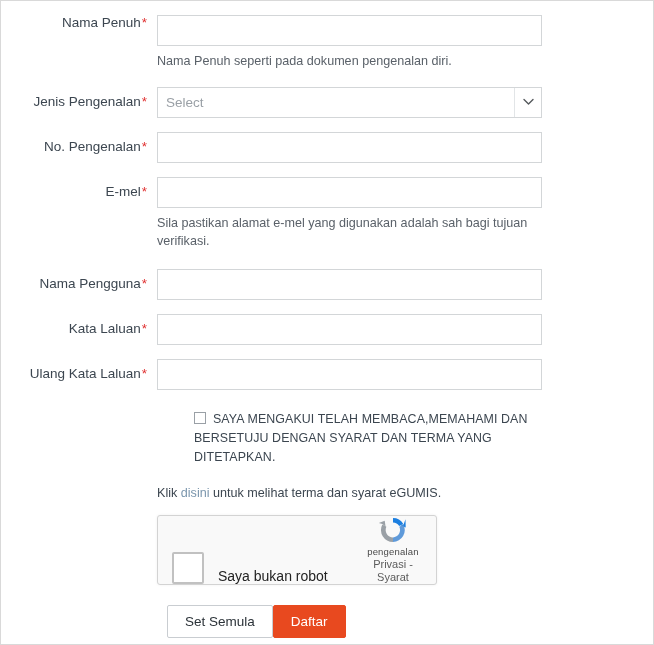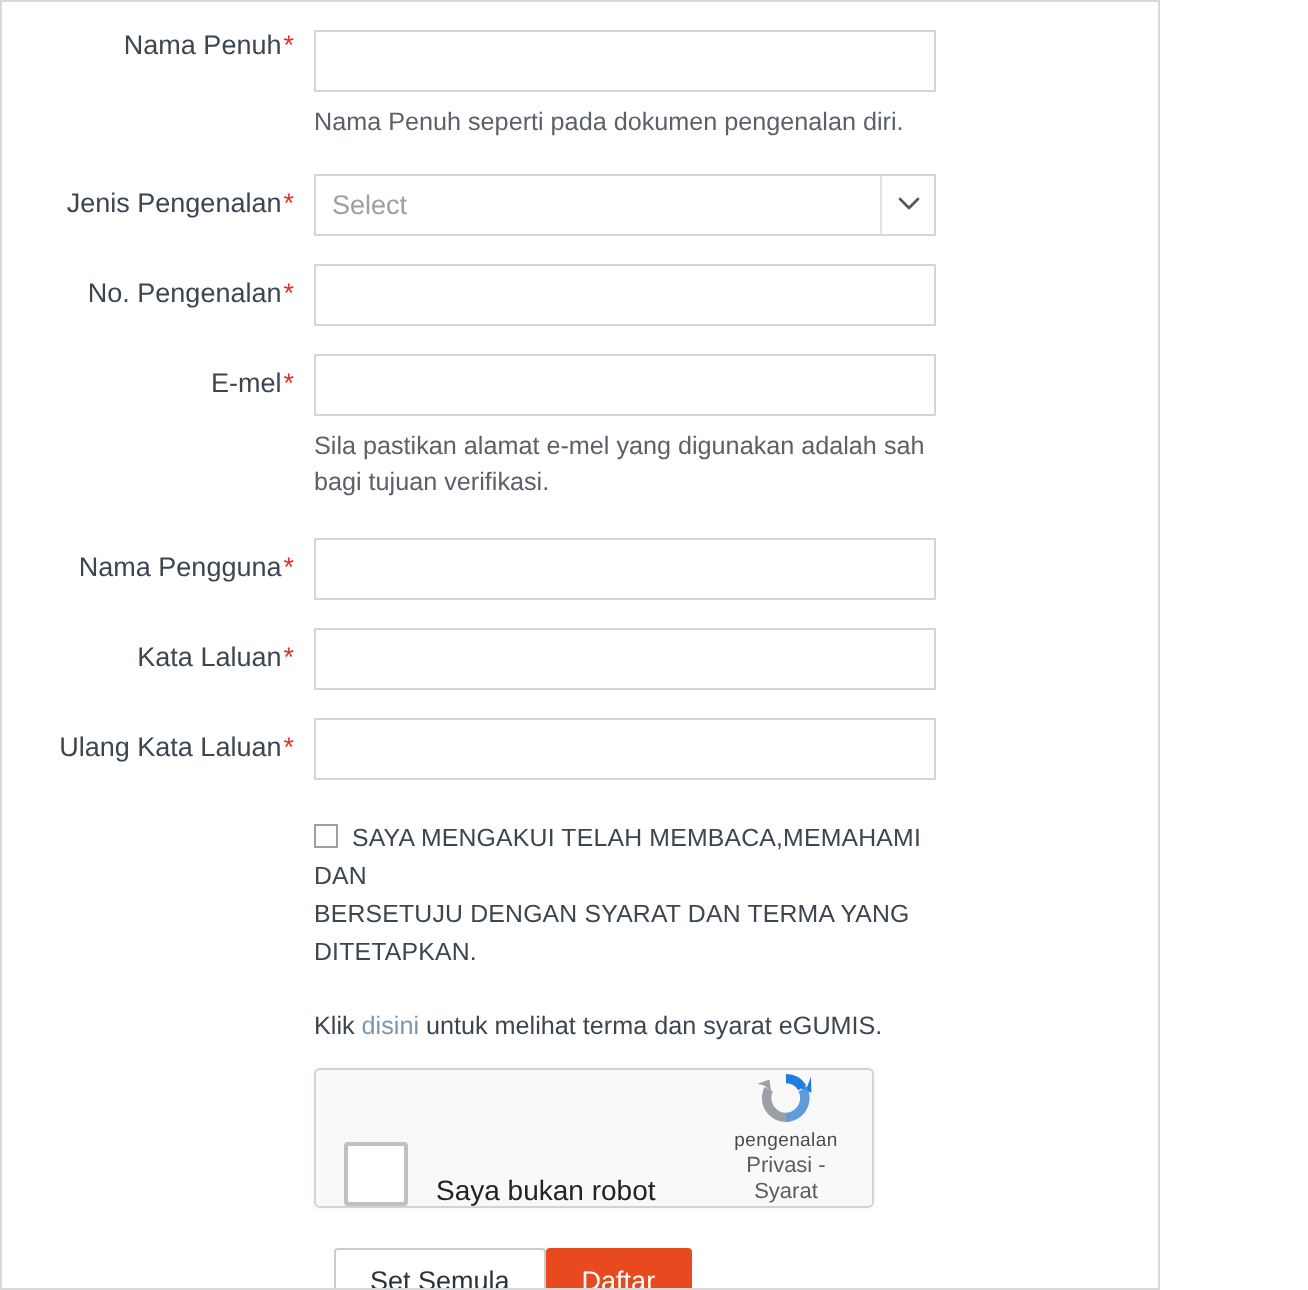--- a/index.html
+++ b/index.html
@@ -5,21 +5,21 @@
   html, body {
     margin: 0;
     padding: 0;
     background: #ffffff;
   }
   body {
     font-family: "Liberation Sans", sans-serif;
   }
   .page {
     position: relative;
-    width: 580px;
+    width: 654px;
     height: 645px;
     box-sizing: border-box;
     background: #ffffff;
     border: 1px solid #d9d9d9;
     overflow: hidden;
   }
   .form {
     padding: 14px 0 0 0;
   }
 
@@ -104,21 +104,21 @@
     line-height: 1.42;
     padding-top: 7px;
   }
   .spacer-12 { height: 12px; }
   .spacer-14 { height: 14px; }
   .spacer-16 { height: 16px; }
   .spacer-18 { height: 18px; }
   .spacer-20 { height: 20px; }
 
   
-  .terms-row { display: flex; }
+  .terms-row { display: flex; gap: 37px; }
   .terms-block {
     flex: 1 1 auto;
     font-size: 12.4px;
     color: #3c4650;
     line-height: 1.55;
     letter-spacing: .1px;
     padding-right: 95px;
   }
   .cbox {
     display: inline-block;

